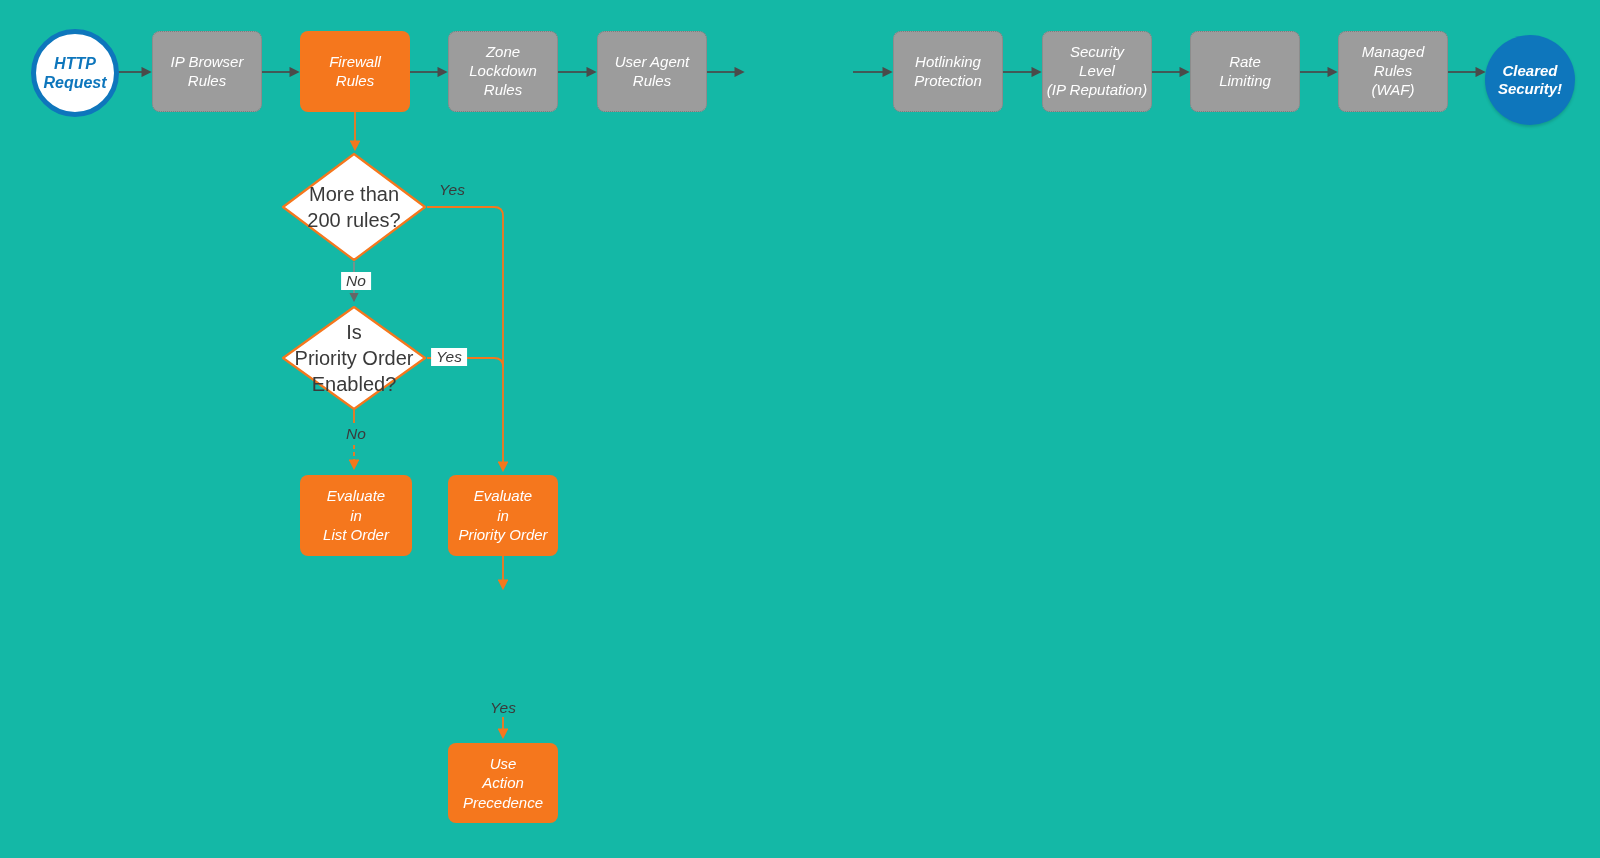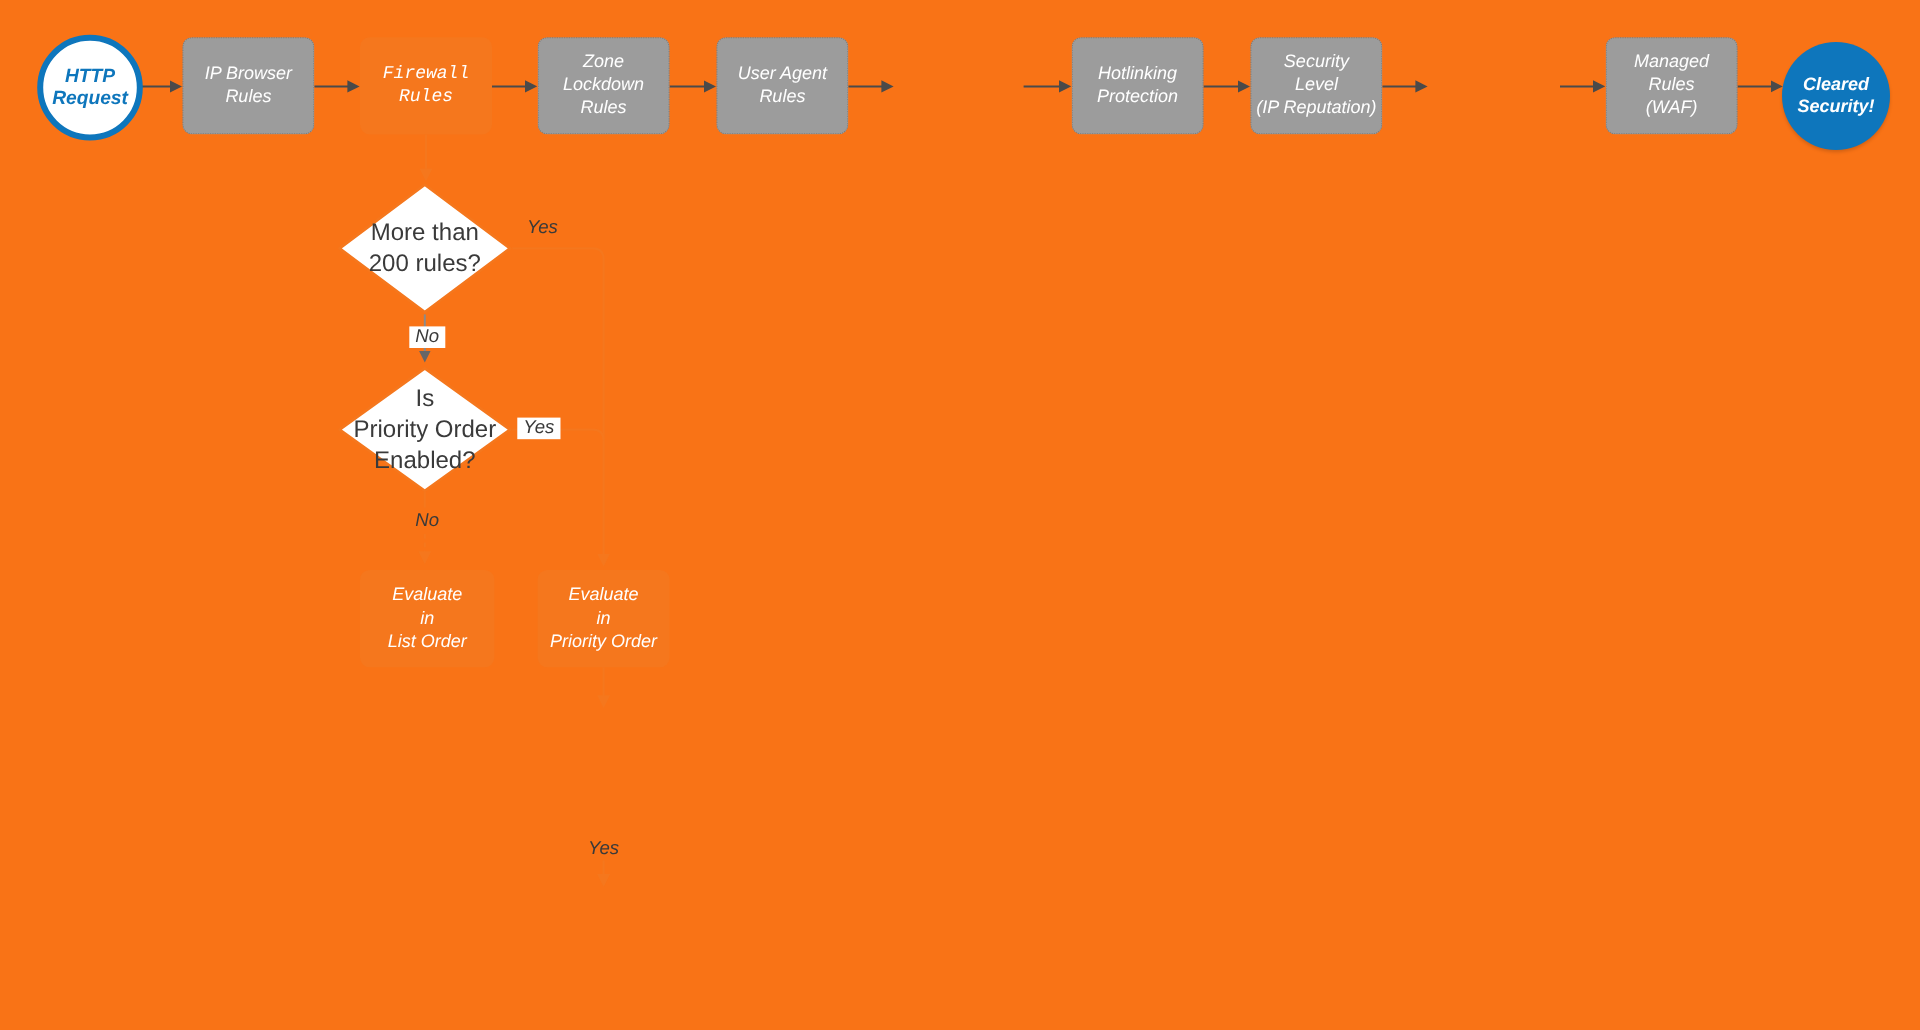--- a/index.html
+++ b/index.html
@@ -5,21 +5,21 @@
   :root{
     --orange:#F5771D;
     --gray_fill:#9C9C9C;
     --blue:#0E76BC;
     --connector_dark:#4A4A4A;
     --text_light:#FFFFFF;
     --text_dark:#3A3A3A;
   }
   html,body{margin:0;padding:0;background:#FFFFFF;}
   #canvas{
-    position:relative;width:1600px;height:858px;background:#f97316;
+    position:relative;width:1600px;height:858px;background:#14b8a6;
     font-family:"Liberation Sans",sans-serif;overflow:hidden;
   }
   #edges{position:absolute;left:0;top:0;z-index:1;}
   .edge{fill:none;}
   .edge.dark{stroke:var(--connector_dark);stroke-width:1.7;}
   .edge.orange{stroke:var(--orange);stroke-width:1.8;}
   .edge.lightgray{stroke:#8A8A8A;stroke-width:1.6;}
   .edge.dashed{stroke-dasharray:4 3;}
   .head-dark{fill:var(--connector_dark);}
   .head-orange{fill:var(--orange);}
@@ -30,21 +30,21 @@
         text-align:center;white-space:pre-line;}
   .terminal{border-radius:50%;font-weight:bold;font-style:italic;line-height:1.2;}
   #start-node{left:31px;top:29px;width:88px;height:88px;background:#FFFFFF;
         border:5px solid var(--blue);color:var(--blue);font-size:16px;}
   #end-node{left:1485px;top:35px;width:90px;height:90px;background:var(--blue);
         color:var(--text_light);font-size:15px;box-shadow:0 2px 3px rgba(0,0,0,0.15);}
 
   .step{top:31px;width:110px;height:81px;border-radius:8px;
         color:var(--text_light);font-style:italic;font-size:15px;line-height:1.25;}
   .step.gray{background:var(--gray_fill);border:1px dotted #7D7D7D;}
-  .step.orange{background:var(--orange);font-family:Liberation Mono, monospace;}
+  .step.orange{background:var(--orange);}
 
   .obox{border-radius:8px;background:var(--orange);color:var(--text_light);
         font-style:italic;font-size:15px;line-height:1.3;}
 
   .diamond{position:absolute;z-index:2;}
   .diamond svg{position:absolute;left:0;top:0;display:block;}
   .diamond-shape{fill:#FFFFFF;stroke:var(--orange);stroke-width:2.2;stroke-linejoin:round;}
   .dlabel{position:absolute;left:0;top:0;right:0;bottom:0;z-index:2;
         display:flex;align-items:center;justify-content:center;text-align:center;
         color:var(--text_dark);font-size:20px;line-height:1.3;white-space:pre-line;}
@@ -104,20 +104,22 @@
   <div class="node step gray" style="left:448px"><span>Zone
 Lockdown
 Rules</span></div>
   <div class="node step gray" style="left:597px"><span>User Agent
 Rules</span></div>
   <div class="node step gray" style="left:893px"><span>Hotlinking
 Protection</span></div>
   <div class="node step gray" style="left:1042px"><span>Security
 Level
 (IP Reputation)</span></div>
+  <div class="node step gray" style="left:1190px"><span>Rate
+Limiting</span></div>
   <div class="node step gray" style="left:1338px"><span>Managed
 Rules
 (WAF)</span></div>
 
   <div class="node terminal" id="end-node">
     <span>Cleared
 Security!</span>
   </div>
 
   <div class="diamond" style="left:281px;top:152px;width:146px;height:110px">
@@ -142,20 +144,25 @@
 in
 List Order</span>
   </div>
   <div class="node obox" style="left:448px;top:475px;width:110px;height:81px">
     <span>Evaluate
 in
 Priority Order</span>
   </div>
 
 
+  <div class="node obox" style="left:448px;top:743px;width:110px;height:80px">
+    <span>Use
+Action
+Precedence</span>
+  </div>
 
   <div class="edge-label" style="left:452px;top:190px">Yes</div>
   <div class="edge-label on-line" style="left:356px;top:281px">No</div>
   <div class="edge-label on-line" style="left:449px;top:357px">Yes</div>
   <div class="edge-label" style="left:356px;top:434px">No</div>
   <div class="edge-label" style="left:503px;top:708px">Yes</div>
 
 </div>
 
 </body></html>

